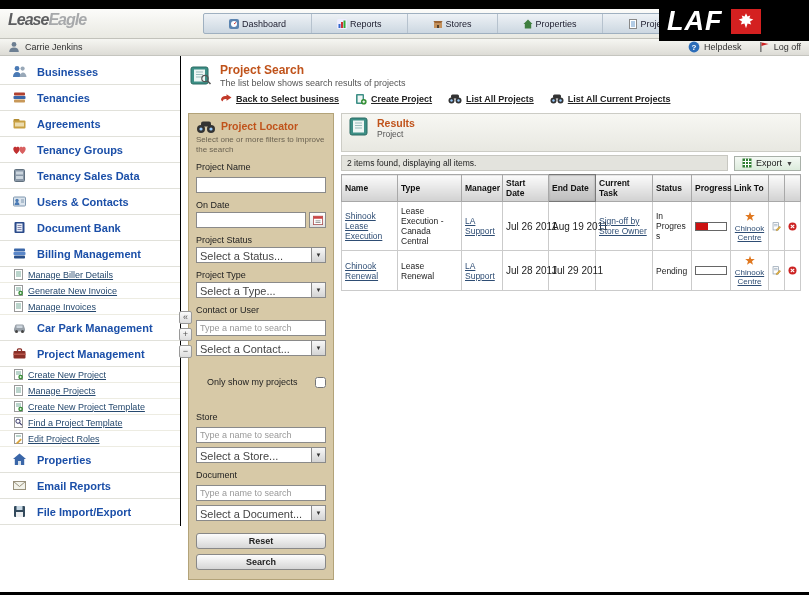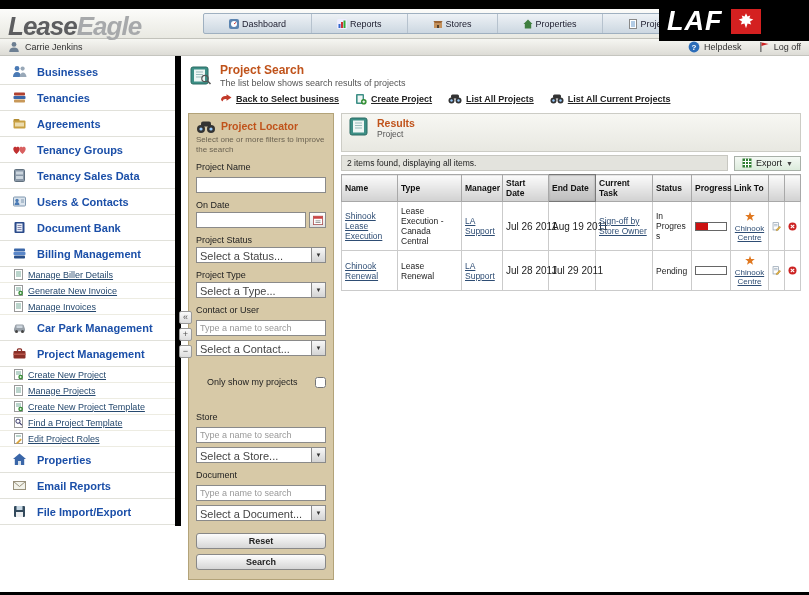--- a/index.html
+++ b/index.html
@@ -6,40 +6,40 @@
   html,body { background:#000; }
   body { font-family:"Liberation Sans", sans-serif; }
   .page { position:relative; width:809px; height:595px; background:#fff; overflow:hidden; }
 
   
   .topstrip { height:9px; background:#000; }
   .botstrip { position:absolute; left:0; right:0; bottom:0; height:3px; background:#000; }
 
   
   .header { position:relative; height:30px; background:linear-gradient(#fcfcfa,#e9e9e2); border-bottom:1px solid #c2c2bb; }
-  .logo { position:absolute; left:8px; top:2px; font-style:italic; font-weight:bold; font-size:26px; letter-spacing:-1px; }
+  .logo { position:absolute; left:8px; top:2px; font-style:italic; font-weight:bold; font-size:16px; letter-spacing:-1px; }
   .logo .p1 { color:#5d5e60; } .logo .p2 { color:#a7a9ab; }
   .nav { position:absolute; left:203px; top:4px; height:21px; display:flex; background:linear-gradient(#eef2f6,#ccd7e1); border:1px solid #9fb0c0; border-radius:2px; }
   .nav-item { display:flex; align-items:center; gap:3px; padding:0 25px; font-size:9px; color:#223; border-right:1px solid #b6c2ce; cursor:pointer; white-space:nowrap; }
   .nav-item:last-child { border-right:none; }
   .nav-item.active { background:linear-gradient(#d2dbe4,#b6c5d2); font-weight:bold; text-decoration:underline; }
 
   .brandbox { position:absolute; right:0; top:1px; width:150px; height:40px; background:#000; display:flex; align-items:center; padding-left:8px; z-index:5;text-align:center; }
   .laf { color:#fff; font-weight:bold; font-style:italic; font-size:27px; letter-spacing:1px; }
   .flag { width:30px; height:25px; background:#d42020; margin-left:9px; display:flex; align-items:center; justify-content:center; }
 
   
   .userbar { height:17px; background:linear-gradient(#f6f6f2,#dddcd6); border-bottom:1px solid #c5c5bf; display:flex; align-items:center; justify-content:space-between; padding:0 8px; font-size:9px; color:#333; }
   .ub-left, .ub-right { display:flex; align-items:center; gap:5px; }
   .ub-right { gap:16px; }
   .ub-chip { display:flex; align-items:center; gap:4px; cursor:pointer; }
 
   
   .content { display:flex; align-items:flex-start; }
-  .sidebar { width:187px; border-right:6px solid #000000; padding-top:3px; min-height:470px; }
+  .sidebar { width:187px; border-right:1px solid #000000; padding-top:3px; min-height:470px; }
   .sbitem { display:flex; align-items:center; gap:10px; padding:5px 4px 5px 12px; border-bottom:1px solid #e1e1da; cursor:pointer; }
   .sbitem .lbl { color:#1b4fa8; font-weight:bold; font-size:11px; }
   .sbsub { display:flex; align-items:center; gap:5px; padding:2px 4px 2px 14px; border-bottom:1px solid #edece2; cursor:pointer; }
   .sbsub .lbl { color:#26496e; font-size:9px; text-decoration:underline; }
 
   .main { flex:1; padding:5px 8px 0 5px; position:relative; }
 
   
   .pagehead { display:flex; gap:8px; margin:2px 0 0 2px; }
   .pagehead .t { color:#c0531b; font-weight:bold; font-size:12px; }

